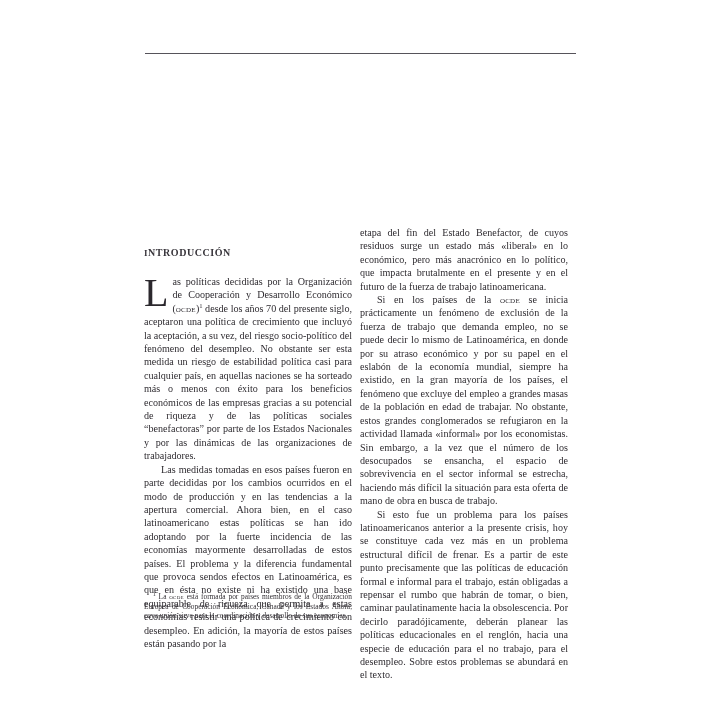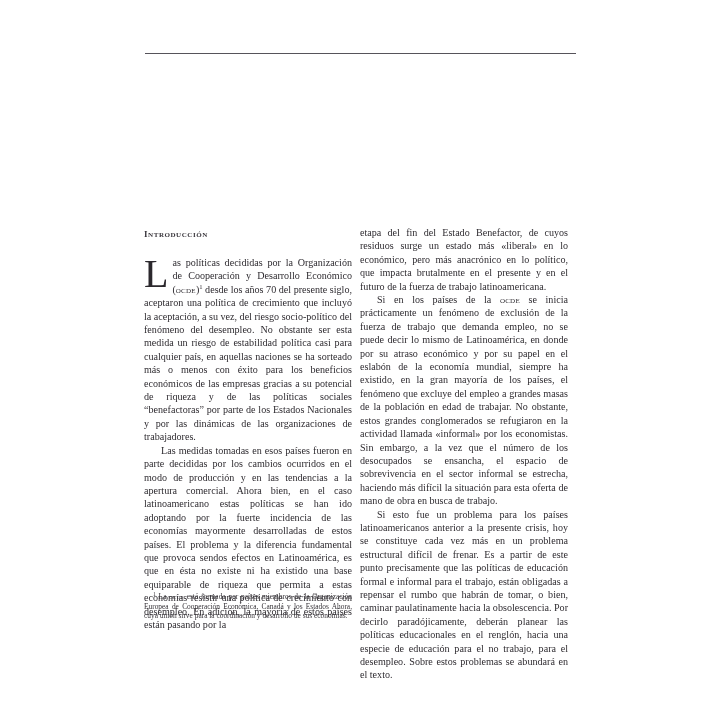--- a/index.html
+++ b/index.html
@@ -44,24 +44,24 @@
 
   .col {
     position: absolute;
     top: 0;
     width: 208px;
   }
   .col-left  { left: 0; }
   .col-right { left: 216px; }
 
   .section-title {
-    font-size: 10px;
+    font-size: 14px;
     letter-spacing: 0.55px;
     color: #39363c;
-    margin: 0 0 15px 0;
+    margin: 18px 0 15px 0;
     font-variant: small-caps;
     text-transform: lowercase;
   }
   .section-title::first-letter {
     font-size: 12.6px;
   }
 
   p.body {
     margin: 0;
     font-size: 10.1px;

